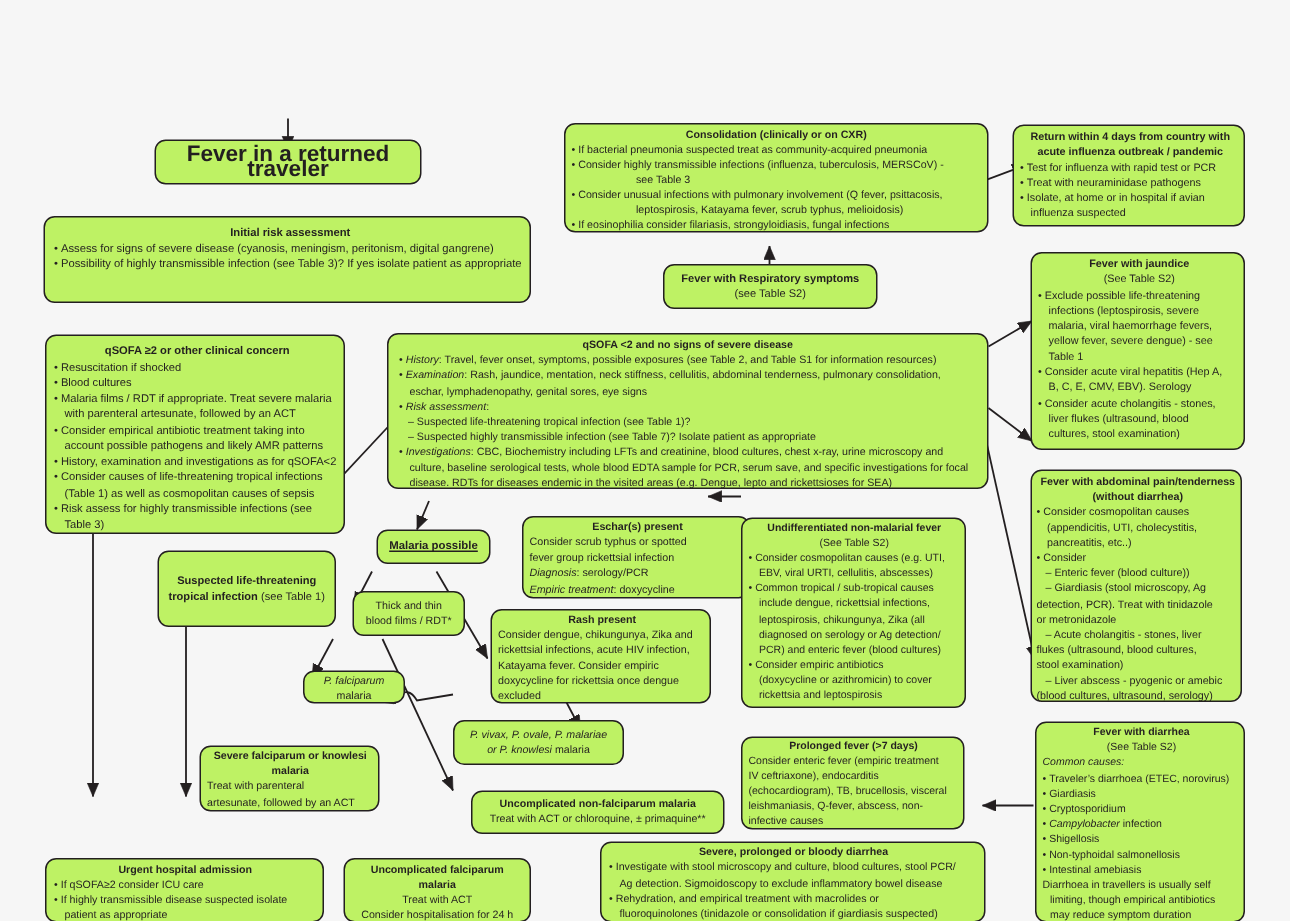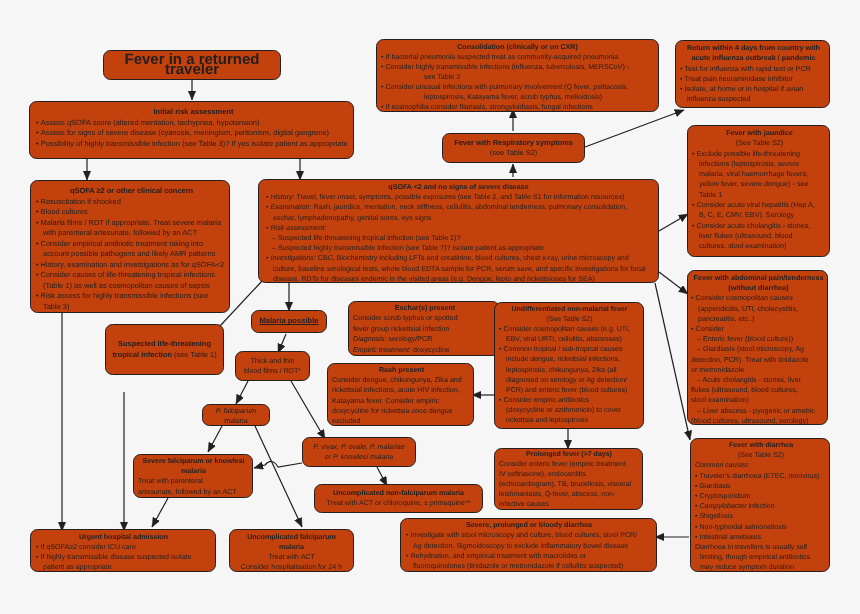--- a/index.html
+++ b/index.html
@@ -1,23 +1,23 @@
 <!DOCTYPE html>
 <html><head>
 <meta charset="utf-8">
 <style>
 html,body{margin:0;padding:0;}
 body{width:860px;height:614px;background:#f6f6f6;
   font-family:"Liberation Sans",sans-serif;position:relative;overflow:hidden;
   text-rendering:geometricPrecision;}
 #canvas{position:absolute;left:0;top:0;width:860px;height:614px;}
 svg#edges{position:absolute;left:0;top:0;width:860px;height:614px;pointer-events:none;}
-.box{position:absolute;box-sizing:border-box;background:#c2410c;
+.box{position:absolute;box-sizing:border-box;background:#bef264;
   border:1.15px solid #231f20;border-radius:7.5px;color:#231f20;
-  font-size:7.4px;line-height:10.4px;z-index:2;}
+  font-size:7.4px;line-height:10.4px;z-index:2;margin-top:43px;}
 .box .hd{font-weight:bold;text-align:center;display:block;}
 .box .sub{text-align:center;display:block;}
 .box .ln{display:block;}
 .box ul{margin:0;padding:0;list-style:none;}
 .box li{position:relative;padding-left:6px;}
 .box li .b{position:absolute;left:0;top:0;}
 .ctr{text-align:center;}
 .it{font-style:italic;}
 .bd{font-weight:bold;}
 .hang{padding-left:0;}
@@ -72,21 +72,20 @@
   </g>
 </svg>
 
 <div class="box bx-title" style="left:103px;top:50px;width:178px;height:30px;">
   <span class="hd">Fever in a returned traveler</span>
 </div>
 
 <div class="box" style="left:29px;top:101px;width:325px;height:58px;padding:5px 2px 0 6px;font-size:7.5px;line-height:10.6px;">
   <span class="hd">Initial risk assessment</span>
   <ul>
-    <li><span class="b">•</span><span>Assess qSOFA score (altered mentation, tachypnea, hypotension)</span></li>
     <li><span class="b">•</span><span>Assess for signs of severe disease (cyanosis, meningism,  peritonism, digital gangrene)</span></li>
     <li><span class="b">•</span><span>Possibility of highly transmissible infection (see Table 3)? If yes isolate patient as appropriate</span></li>
   </ul>
 </div>
 
 <div class="box" style="left:30px;top:180px;width:200px;height:133px;padding:5px 2px 0 5px;font-size:7.45px;line-height:10.55px;">
   <span class="hd">qSOFA ≥2 or other clinical concern</span>
   <ul>
     <li><span class="b">•</span><span>Resuscitation if shocked</span></li>
     <li><span class="b">•</span><span>Blood cultures</span></li>
@@ -121,21 +120,21 @@
     <li><span class="b">•</span><span>Consider unusual infections with pulmonary involvement (Q fever, psittacosis,</span><br><span>leptospirosis, Katayama fever, scrub typhus, melioidosis)</span></li>
     <li><span class="b">•</span><span>If eosinophilia consider filariasis, strongyloidiasis, fungal infections</span></li>
   </ul>
 </div>
 
 <div class="box" style="left:675px;top:40px;width:155px;height:68px;padding:2px 2px 0 4px;font-size:7.2px;line-height:10.3px;">
   <span class="hd">Return within 4 days from country with</span>
   <span class="hd">acute influenza outbreak / pandemic</span>
   <ul>
     <li><span class="b">•</span><span>Test for influenza with rapid test or PCR</span></li>
-    <li><span class="b">•</span><span>Treat pain neuraminidase inhibitor</span></li>
+    <li><span class="b">•</span><span>Treat with neuraminidase pathogens</span></li>
     <li><span class="b">•</span><span>Isolate, at home or in hospital if avian influenza suspected</span></li>
   </ul>
 </div>
 
 <div class="box ctr" style="left:442px;top:133px;width:143px;height:30px;padding:3.5px 2px 0 2px;font-size:7.4px;line-height:10.6px;">
   <span class="hd">Fever with Respiratory symptoms</span>
   <span class="sub">(see Table S2)</span>
 </div>
 
 <div class="box" style="left:687px;top:125px;width:143px;height:132px;padding:2px 2px 0 4px;font-size:7.2px;line-height:10.3px;">
@@ -264,21 +263,21 @@
       <span class="ln">IV ceftriaxone), endocarditis</span>
       <span class="ln">(echocardiogram), TB, brucellosis, visceral</span>
       <span class="ln">leishmaniasis, Q-fever, abscess, non-</span>
       <span class="ln">infective causes</span>
 </div>
 
 <div class="box" style="left:400px;top:518px;width:257px;height:54px;padding:1px 4px 0 5px;font-size:7.1px;line-height:10.3px;">
   <span class="hd">Severe, prolonged or bloody diarrhea</span>
   <ul>
     <li><span class="b">•</span><span>Investigate with stool microscopy and culture, blood cultures, stool PCR/</span><br><span>Ag detection. Sigmoidoscopy to exclude inflammatory bowel disease</span></li>
-    <li><span class="b">•</span><span>Rehydration, and empirical treatment with macrolides or</span><br><span>fluoroquinolones (tinidazole or metronidazole if cellulitis suspected)</span></li>
+    <li><span class="b">•</span><span>Rehydration, and empirical treatment with macrolides or</span><br><span>fluoroquinolones (tinidazole or consolidation if giardiasis suspected)</span></li>
   </ul>
 </div>
 
 <div class="box" style="left:30px;top:529px;width:186px;height:43px;padding:1.5px 4px 0 5px;font-size:7.1px;line-height:10.2px;">
   <span class="hd">Urgent hospital admission</span>
   <ul>
     <li><span class="b">•</span><span>If qSOFA≥2 consider ICU care</span></li>
     <li><span class="b">•</span><span>If highly transmissible disease suspected isolate patient as appropriate</span></li>
   </ul>
 </div>

